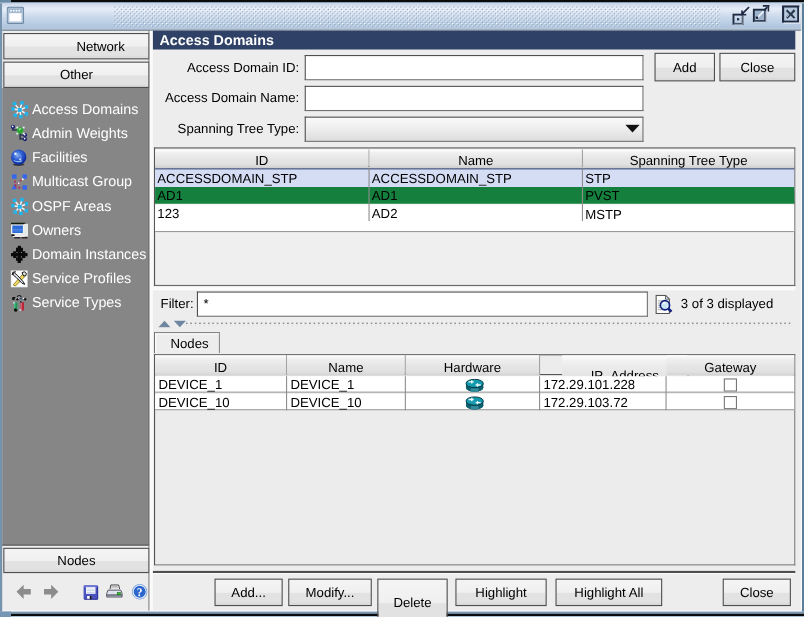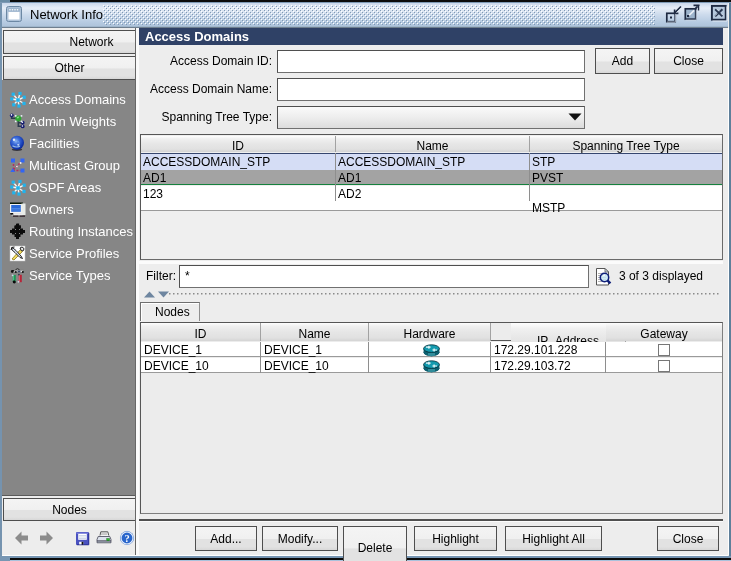--- a/index.html
+++ b/index.html
@@ -72,21 +72,20 @@
 
   <svg class="abs" style="left:6px;top:6px;" width="16" height="16">
     <rect x="0.5" y="0.5" width="15" height="15" rx="2" fill="#AEC2D8" stroke="#6C88A4"></rect>
     <rect x="2" y="2" width="12" height="3.5" fill="#9FB6CE"></rect>
     <circle cx="4" cy="3.7" r="0.8" fill="#fff"></circle>
       <circle cx="6.5" cy="3.7" r="0.8" fill="#fff"></circle>
     <circle cx="9" cy="3.7" r="0.8" fill="#fff"></circle>
       <circle cx="11.5" cy="3.7" r="0.8" fill="#fff"></circle>
     <rect x="2.5" y="6" width="11" height="7.5" fill="#fff"></rect>
   </svg>
-  <div class="abs" style="left:30px;top:3px;height:23px;display:flex;align-items:center;font-size:13px;">Network Info</div>
 
   <svg class="abs" style="left:664px;top:4px;" width="20" height="19" viewBox="0 0 20 19">
     <rect x="2.8" y="9.3" width="8.4" height="8.4" fill="none" stroke="#1E2A42" stroke-width="1.7"></rect>
     <rect x="6" y="12.5" width="2" height="2" fill="#1E2A42"></rect>
     <path d="M17 2.5 L11 8.5" stroke="#1E2A42" stroke-width="1.7"></path>
     <path d="M10.6 5.6 L10.6 9.4 L14.4 9.4" stroke="#1E2A42" stroke-width="1.6" fill="none"></path>
     <path d="M17.8 3.4 L12.6 8.6" stroke="#E4ECF5" stroke-width="1" opacity="0.8"></path>
     <path d="M11.5 17.9 L11.5 9.9 M2.9 18 L11.4 18" stroke="#E4ECF5" stroke-width="0.9" opacity="0.7"></path>
   </svg>
   <svg class="abs" style="left:683px;top:2px;" width="19" height="20" viewBox="0 0 19 20">
@@ -222,21 +221,21 @@
           <path d="M7 1 h3 v2 h2 v3 h-2 v2 h-3 v-2 h-2 v-3 h2 Z" transform="translate(0,-0.5) scale(0.9) translate(1.2,0)"></path>
         </g>
         <g fill="#0B0B0B" transform="translate(8.5,8.5)">
           <path d="M-1.5 -7.5 h3 v2 h1.5 v3 h-1.5 v2 h-3 v-2 h-1.5 v-3 h1.5 Z"></path>
           <path d="M-1.5 0.5 h3 v2 h1.5 v3 h-1.5 v2 h-3 v-2 h-1.5 v-3 h1.5 Z"></path>
           <path d="M-7.5 -1.5 v3 h2 v1.5 h3 v-1.5 h2 v-3 h-2 v-1.5 h-3 v1.5 Z"></path>
           <path d="M0.5 -1.5 v3 h2 v1.5 h3 v-1.5 h2 v-3 h-2 v-1.5 h-3 v1.5 Z"></path>
           <path d="M-1.5 -1.5 h3 v3 h-3 Z"></path>
         </g>
       </svg>
-      <span class="txt">Routing Instances</span>
+      <span class="txt">Domain Instances</span>
     </div>
     <div class="sideitem" style="top:162px;">
       <svg width="17" height="17" viewBox="0 0 17 17">
         <rect x="1" y="1" width="15" height="15" fill="#fff" stroke="#C8C8C8" stroke-width="0.5"></rect>
         <path d="M3 14 L11.5 4.5 L13.5 6.5 L5 15 Z" fill="#F4DC60" stroke="#8A7A20" stroke-width="0.8"></path>
         <path d="M11 3 L13 2 L15 3.5 L14.5 5.5 L12.5 6 Z" fill="#E6E6E6" stroke="#111" stroke-width="0.9"></path>
         <path d="M4 3 L7 5.5 L12 11 L13.5 13.5 L11 12.5 L6 7.5 L3.2 5.2 L2.5 3.2 Z" fill="#DDE4F0" stroke="#111" stroke-width="0.9"></path>
         <path d="M2.5 2.5 L5.5 2 M3 2.5 L2 5" stroke="#111" stroke-width="1" fill="none"></path>
       </svg>
       <span class="txt">Service Profiles</span>
@@ -316,29 +315,29 @@
     <div class="abs" style="left:0;top:1px;width:581px;height:16px;border-bottom:1px solid #565656;">
       <div class="hdrcell" style="left:0;width:195px;">ID</div>
       <div class="hdrcell" style="left:195px;width:194px;">Name</div>
       <div class="hdrcell" style="left:389px;width:192px;border-right:none;">Spanning Tree Type</div>
     </div>
     <div class="abs" style="left:0;top:18px;width:581px;height:21px;background:#D5DDF5;border-top:1px solid #36466E;border-bottom:1px solid #8593C0;">
       <div class="cell" style="left:2px;top:1px;">ACCESSDOMAIN_STP</div>
       <div class="cell" style="left:197px;top:1px;">ACCESSDOMAIN_STP</div>
       <div class="cell" style="left:391px;top:1px;">STP</div>
     </div>
-    <div class="abs" style="left:0;top:35px;width:581px;height:15px;background:#a3a3a3;border-bottom:1px solid #15803d;">
+    <div class="abs" style="left:0;top:35px;width:581px;height:15px;background:#15803d;border-bottom:3px solid #15803d;">
       <div class="cell" style="left:2px;top:1px;">AD1</div>
       <div class="cell" style="left:197px;top:1px;">AD1</div>
       <div class="cell" style="left:391px;top:1px;">PVST</div>
     </div>
     <div class="abs" style="left:0;top:51px;width:581px;height:25px;background:#fff;border-bottom:1px solid #9A9A9A;">
       <div class="cell" style="left:2px;top:1px;">123</div>
       <div class="cell" style="left:197px;top:1px;">AD2</div>
-      <div class="cell" style="left:391px;top:15px;">MSTP</div>
+      <div class="cell" style="left:391px;top:2px;">MSTP</div>
     </div>
     <div class="abs" style="left:194px;top:18px;width:1px;height:48px;background:#8E8E8E;"></div>
     <div class="abs" style="left:388px;top:18px;width:1px;height:48px;background:#8E8E8E;"></div>
   </div>
 
   <div class="abs" style="left:139px;top:261px;width:584px;height:3px;background:#FBFBFB;"></div>
 
   <div class="lbl" style="left:146px;top:265px;line-height:23px;">Filter:</div>
   <div class="tf" style="left:179px;top:265px;width:410px;height:23px;line-height:21px;padding-left:5px;">*</div>
   <svg class="abs" style="left:595px;top:268px;" width="18" height="18" viewBox="0 0 18 18">

